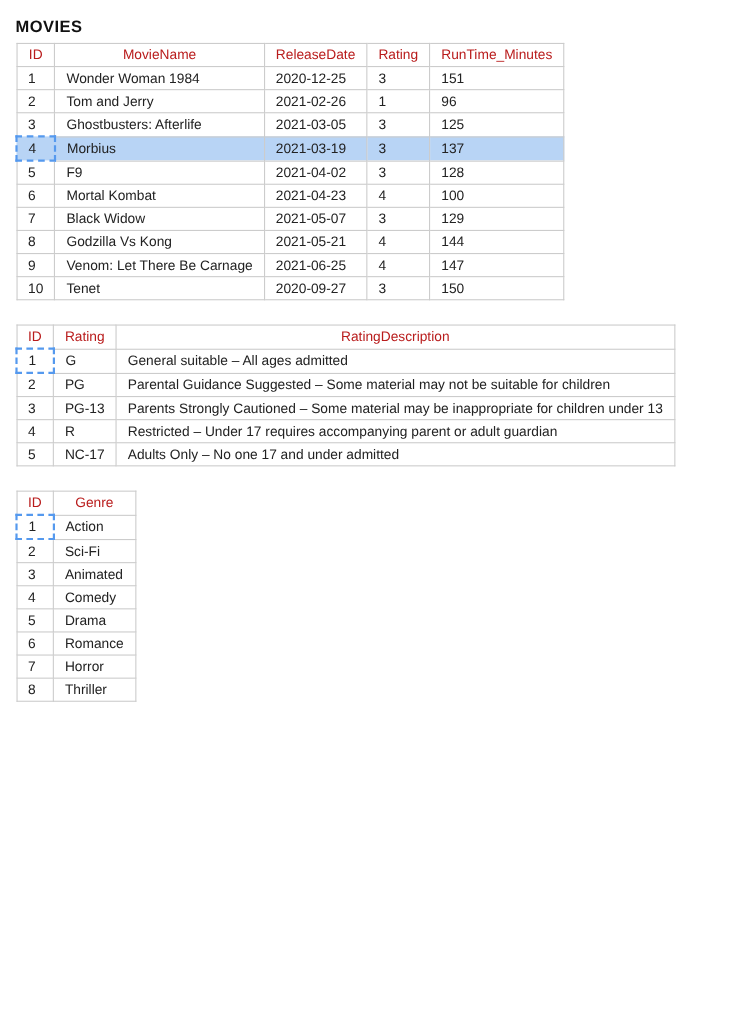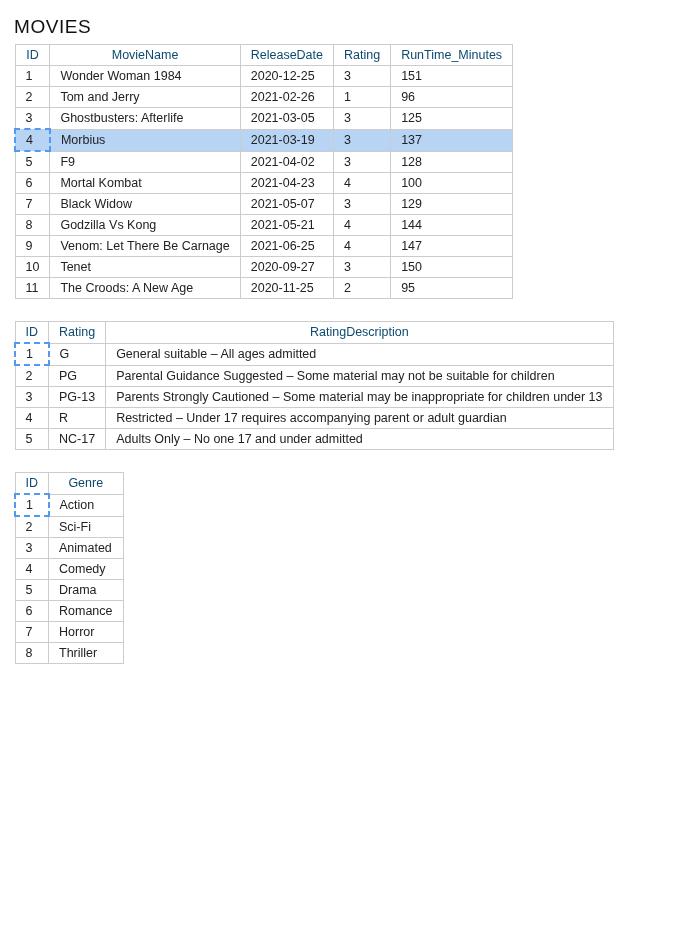--- a/index.html
+++ b/index.html
@@ -4,41 +4,41 @@
   <style>
     * { box-sizing: border-box; margin: 0; padding: 0; }
     body {
       font-family: 'Segoe UI', Arial, sans-serif;
       font-size: 13px;
       background: #fff;
       color: #222;
       padding: 16px 14px;
     }
     .section-title {
-      font-size: 19px;
-      font-weight: normal;
+      font-size: 15px;
+      font-weight: bold;
       letter-spacing: 0.03em;
       margin-bottom: 6px;
       color: #111;
     }
     .section { margin-bottom: 22px; }
     table {
       border-collapse: collapse;
       width: auto;
     }
     th, td {
       border: 1px solid #ccc;
       padding: 3px 10px;
       font-size: 12.5px;
       white-space: nowrap;
     }
     th {
       background: #fff;
       font-weight: normal;
-      color: #0c4a6e;
+      color: #b91c1c;
     }
     td { background: #fff; }
     tr.selected td {
       background: #b8d4f5;
     }
     tr.selected td:first-child {
       border: 2px dashed #5599ee;
     }
   </style>
 </head>
@@ -120,27 +120,20 @@
     <td>4</td>
     <td>147</td>
   </tr>
         <tr>
     <td>10</td>
     <td>Tenet</td>
     <td>2020-09-27</td>
     <td>3</td>
     <td>150</td>
   </tr>
-        <tr>
-    <td>11</td>
-    <td>The Croods: A New Age</td>
-    <td>2020-11-25</td>
-    <td>2</td>
-    <td>95</td>
-  </tr>
       </tbody>
   </table>
 </div>
 
 <div class="section">
   <table class="ratings-table">
     <thead>
       <tr>
         <th>ID</th>
         <th>Rating</th>

